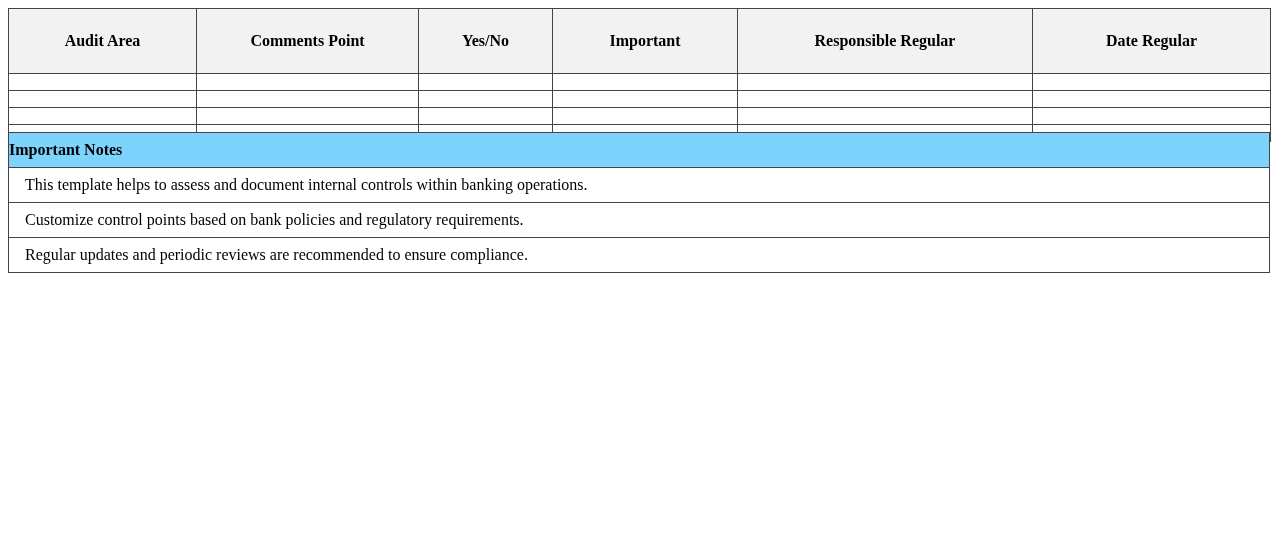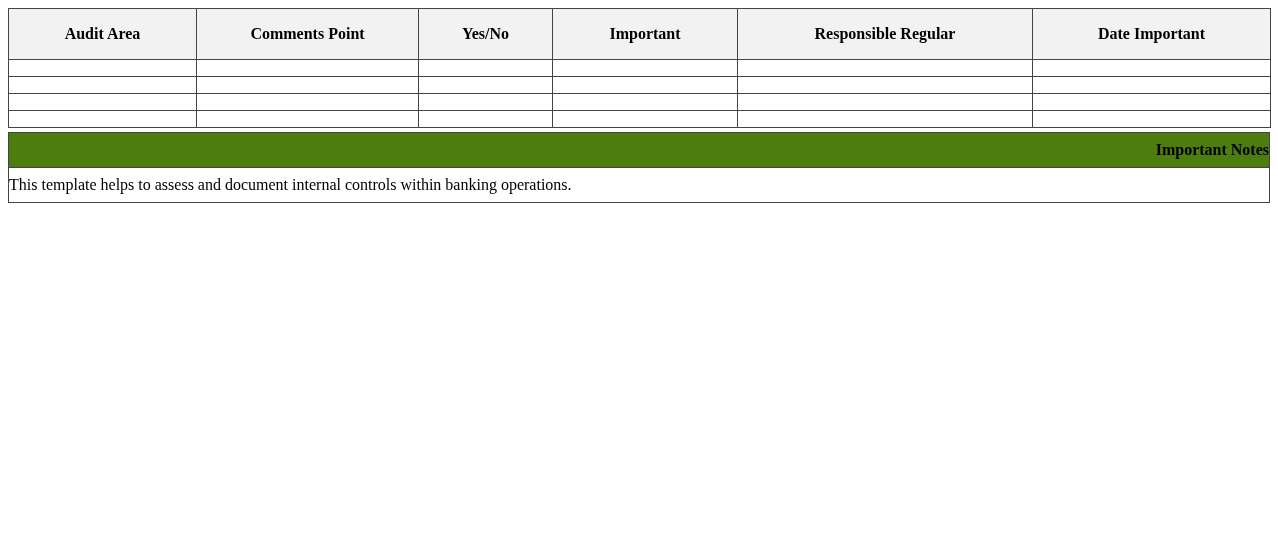--- a/index.html
+++ b/index.html
@@ -1,45 +1,45 @@
 <!DOCTYPE html>
 <html><head>
   <meta charset="utf-8">
   <style>
     html, body { margin: 0; padding: 0; background: #ffffff; }
     body { width: 1278px; height: 550px; position: relative; font-family: "Liberation Serif", serif; color: #000; }
     table { border-collapse: collapse; position: absolute; left: 8px; width: 1262px; table-layout: fixed; }
     td, th { border: 1px solid #444; font-size: 16px; }
     #audit-table { top: 8px; }
-    #audit-table th { background: #f2f2f2; height: 34px; font-weight: bold; text-align: center; padding: 8px; }
+    #audit-table th { background: #f2f2f2; height: 34px; font-weight: bold; text-align: center; padding: 15px; }
     #audit-table td { height: 16px; padding: 0; }
     #notes-table { top: 132px; }
-    #notes-table th { background: #4d7c0f; height: 34px; font-weight: bold; text-align: right; padding: 0; }
-    #notes-table td { height: 34px; padding: 0 0; }
+    #notes-table th { background: #7dd3fc; height: 34px; font-weight: bold; text-align: left; padding: 0; }
+    #notes-table td { height: 34px; padding: 0 16px; }
   </style>
 </head>
 <body>
 
 <table id="audit-table">
   <colgroup>
     <col style="width:188px">
       <col style="width:222px">
       <col style="width:134px">
       <col style="width:185px">
       <col style="width:295px">
       <col style="width:238px">
   </colgroup>
   <thead>
     <tr>
       <th>Audit Area</th>
       <th>Comments Point</th>
       <th>Yes/No</th>
       <th>Important</th>
       <th>Responsible Regular</th>
-      <th>Date Important</th>
+      <th>Date Regular</th>
     </tr>
   </thead>
   <tbody>
     <tr>
       <td></td>
       <td></td>
       <td></td>
       <td></td>
       <td></td>
       <td></td>
@@ -74,14 +74,20 @@
 <table id="notes-table">
   <thead>
     <tr>
       <th>Important Notes</th>
     </tr>
   </thead>
   <tbody>
     <tr>
       <td>This template helps to assess and document internal controls within banking operations.</td>
     </tr>
+    <tr>
+      <td>Customize control points based on bank policies and regulatory requirements.</td>
+    </tr>
+    <tr>
+      <td>Regular updates and periodic reviews are recommended to ensure compliance.</td>
+    </tr>
   </tbody>
 </table>
 
 </body></html>

